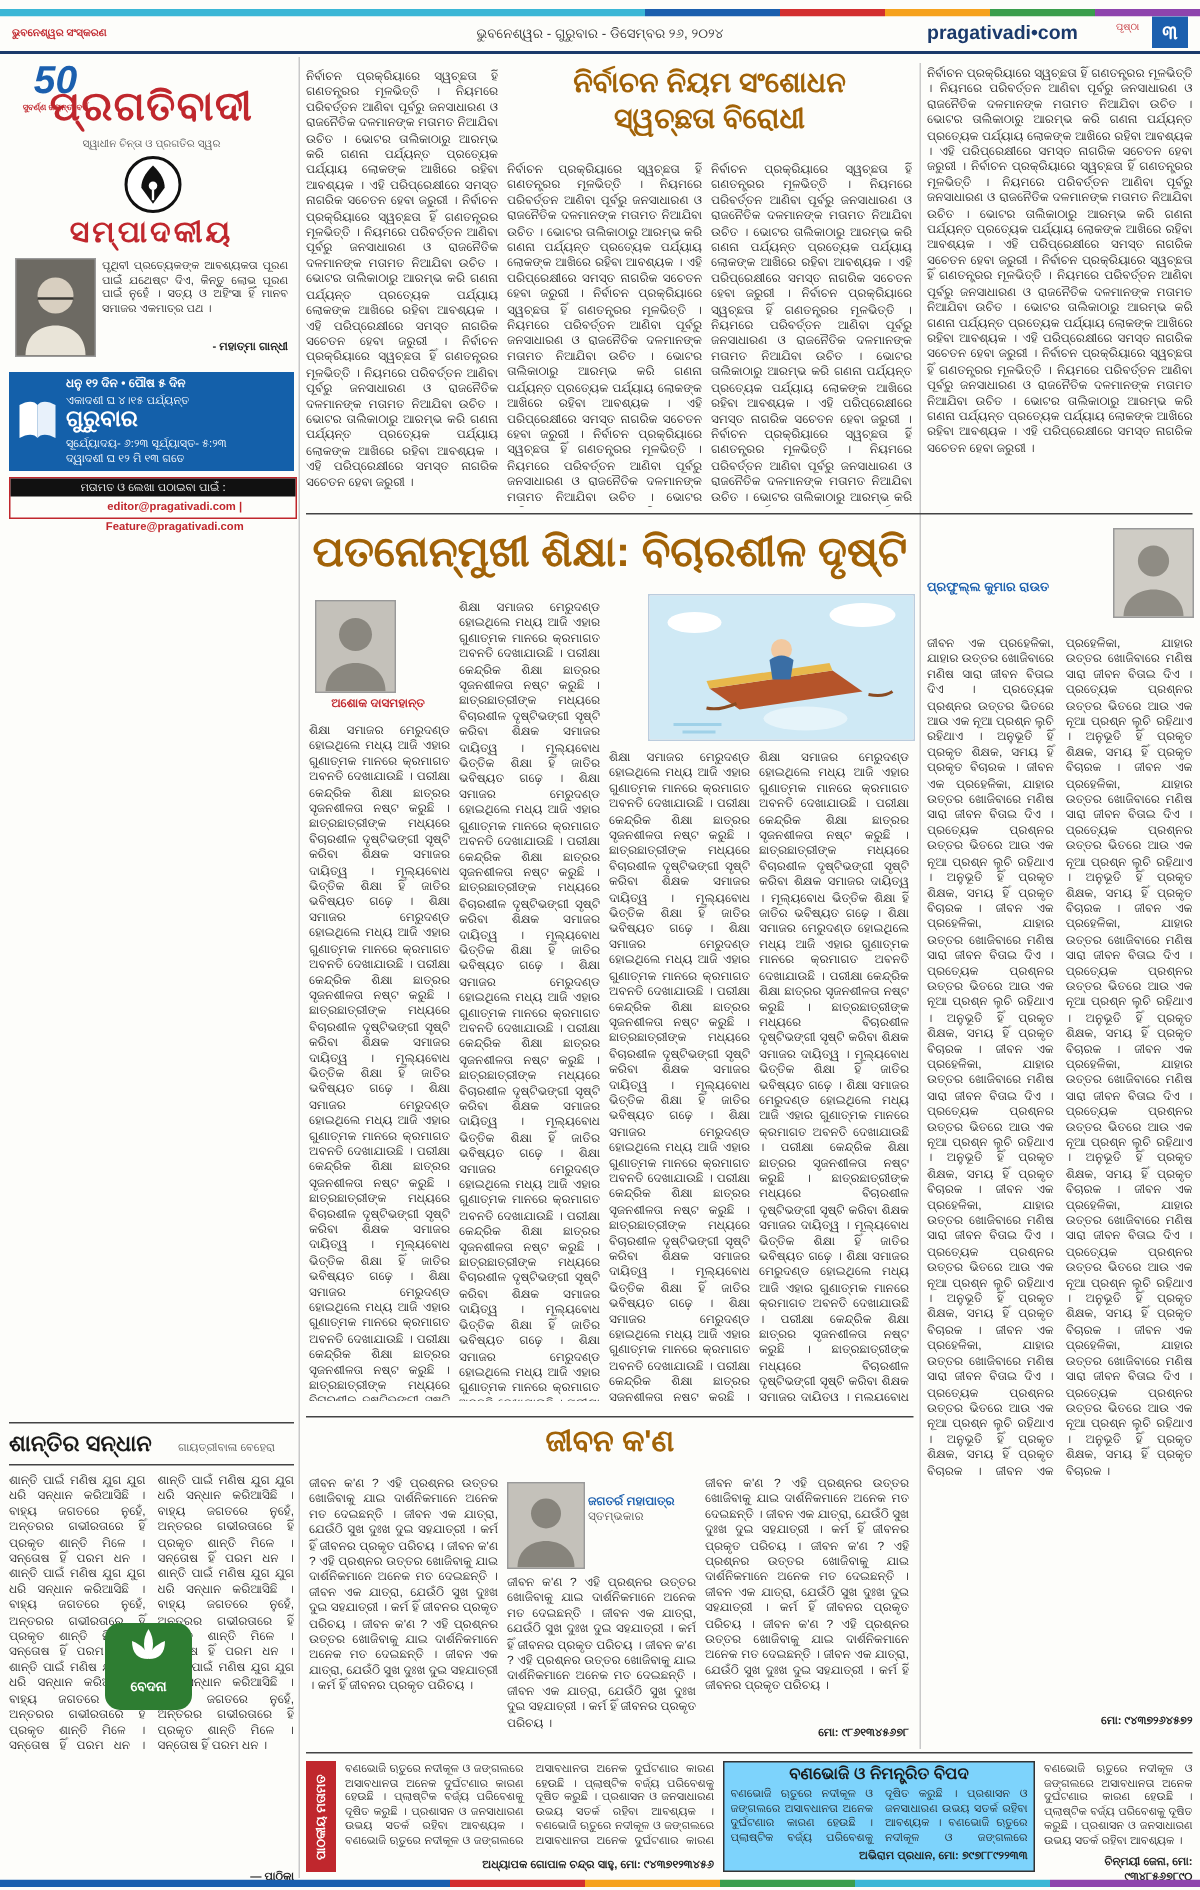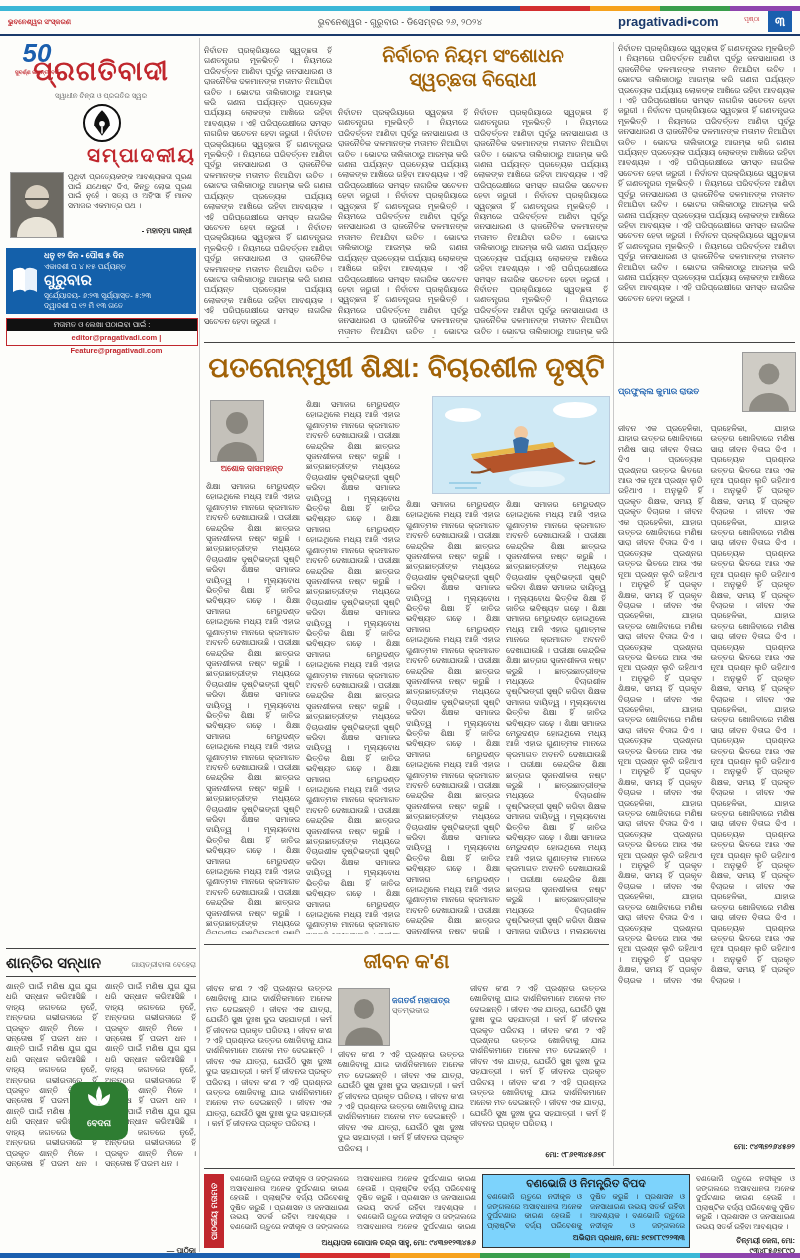--- a/index.html
+++ b/index.html
@@ -45,21 +45,21 @@
   <div class="abs" style="left:6px;top:92px;width:190px;text-align:center;font-size:7px;color:#555;">ସ୍ୱାଧୀନ ଚିନ୍ତା ଓ ପ୍ରଗତିର ସ୍ୱର</div>
 
   <div class="abs" style="left:83px;top:104px;width:34px;height:34px;border:2px solid #111;border-radius:50%;background:#fff;">
     <svg width="34" height="34" viewBox="0 0 24 24">
       <path d="M12 3 C8 7 6.5 10 6.5 13.5 L12 21 L17.5 13.5 C17.5 10 16 7 12 3 Z" fill="#111"></path>
       <circle cx="12" cy="12.6" r="2" fill="#fff"></circle>
       <path d="M12 14.6 L12 19.4" stroke="#fff" stroke-width="1.1"></path>
     </svg>
   </div>
 
-  <div class="abs red" style="left:6px;top:144px;width:190px;text-align:right;font-size:20px;font-weight:bold;letter-spacing:2px;">ସମ୍ପାଦକୀୟ</div>
+  <div class="abs red" style="left:6px;top:144px;width:190px;text-align:center;font-size:20px;font-weight:bold;letter-spacing:2px;">ସମ୍ପାଦକୀୟ</div>
 
   <div class="abs photo" style="left:10px;top:172px;width:52px;height:64px;background:#6d6a63;">
     <svg width="52" height="64" viewBox="0 0 26 32">
       <rect width="26" height="32" fill="#6d6a63"></rect>
       <circle cx="13" cy="12" r="6" fill="#d8cfc0"></circle>
       <path d="M7 13 h12" stroke="#3b3a36" stroke-width="0.8"></path>
       <path d="M3 32 c0-7 5-10 10-10 s10 3 10 10 z" fill="#e9e4d8"></path>
     </svg>
   </div>
   <div class="abs body75" style="left:68px;top:172px;width:124px;height:52px;">ପୃଥିବୀ ପ୍ରତ୍ୟେକଙ୍କ ଆବଶ୍ୟକତା ପୂରଣ ପାଇଁ ଯଥେଷ୍ଟ ଦିଏ, କିନ୍ତୁ ଲୋଭ ପୂରଣ ପାଇଁ ନୁହେଁ । ସତ୍ୟ ଓ ଅହିଂସା ହିଁ ମାନବ ସମାଜର ଏକମାତ୍ର ପଥ ।</div>
@@ -134,21 +134,21 @@
       <circle cx="13" cy="10.5" r="5.2" fill="#8f8c84"></circle>
       <path d="M3 29 c0-6 5-9 10-9 s10 3 10 9 z" fill="#8f8c84"></path>
     </svg>
   </div>
   <div class="abs" style="left:618px;top:386px;width:118px;font-size:8.5px;font-weight:bold;color:#1b5fae;">ପ୍ରଫୁଲ୍ଲ କୁମାର ରାଉତ</div>
   <div class="abs body8 cols2" style="left:618px;top:424px;width:177px;height:712px;">ଜୀବନ ଏକ ପ୍ରହେଳିକା, ଯାହାର ଉତ୍ତର ଖୋଜିବାରେ ମଣିଷ ସାରା ଜୀବନ ବିତାଇ ଦିଏ । ପ୍ରତ୍ୟେକ ପ୍ରଶ୍ନର ଉତ୍ତର ଭିତରେ ଆଉ ଏକ ନୂଆ ପ୍ରଶ୍ନ ଲୁଚି ରହିଥାଏ । ଅନୁଭୂତି ହିଁ ପ୍ରକୃତ ଶିକ୍ଷକ, ସମୟ ହିଁ ପ୍ରକୃତ ବିଚାରକ । ଜୀବନ ଏକ ପ୍ରହେଳିକା, ଯାହାର ଉତ୍ତର ଖୋଜିବାରେ ମଣିଷ ସାରା ଜୀବନ ବିତାଇ ଦିଏ । ପ୍ରତ୍ୟେକ ପ୍ରଶ୍ନର ଉତ୍ତର ଭିତରେ ଆଉ ଏକ ନୂଆ ପ୍ରଶ୍ନ ଲୁଚି ରହିଥାଏ । ଅନୁଭୂତି ହିଁ ପ୍ରକୃତ ଶିକ୍ଷକ, ସମୟ ହିଁ ପ୍ରକୃତ ବିଚାରକ । ଜୀବନ ଏକ ପ୍ରହେଳିକା, ଯାହାର ଉତ୍ତର ଖୋଜିବାରେ ମଣିଷ ସାରା ଜୀବନ ବିତାଇ ଦିଏ । ପ୍ରତ୍ୟେକ ପ୍ରଶ୍ନର ଉତ୍ତର ଭିତରେ ଆଉ ଏକ ନୂଆ ପ୍ରଶ୍ନ ଲୁଚି ରହିଥାଏ । ଅନୁଭୂତି ହିଁ ପ୍ରକୃତ ଶିକ୍ଷକ, ସମୟ ହିଁ ପ୍ରକୃତ ବିଚାରକ । ଜୀବନ ଏକ ପ୍ରହେଳିକା, ଯାହାର ଉତ୍ତର ଖୋଜିବାରେ ମଣିଷ ସାରା ଜୀବନ ବିତାଇ ଦିଏ । ପ୍ରତ୍ୟେକ ପ୍ରଶ୍ନର ଉତ୍ତର ଭିତରେ ଆଉ ଏକ ନୂଆ ପ୍ରଶ୍ନ ଲୁଚି ରହିଥାଏ । ଅନୁଭୂତି ହିଁ ପ୍ରକୃତ ଶିକ୍ଷକ, ସମୟ ହିଁ ପ୍ରକୃତ ବିଚାରକ । ଜୀବନ ଏକ ପ୍ରହେଳିକା, ଯାହାର ଉତ୍ତର ଖୋଜିବାରେ ମଣିଷ ସାରା ଜୀବନ ବିତାଇ ଦିଏ । ପ୍ରତ୍ୟେକ ପ୍ରଶ୍ନର ଉତ୍ତର ଭିତରେ ଆଉ ଏକ ନୂଆ ପ୍ରଶ୍ନ ଲୁଚି ରହିଥାଏ । ଅନୁଭୂତି ହିଁ ପ୍ରକୃତ ଶିକ୍ଷକ, ସମୟ ହିଁ ପ୍ରକୃତ ବିଚାରକ । ଜୀବନ ଏକ ପ୍ରହେଳିକା, ଯାହାର ଉତ୍ତର ଖୋଜିବାରେ ମଣିଷ ସାରା ଜୀବନ ବିତାଇ ଦିଏ । ପ୍ରତ୍ୟେକ ପ୍ରଶ୍ନର ଉତ୍ତର ଭିତରେ ଆଉ ଏକ ନୂଆ ପ୍ରଶ୍ନ ଲୁଚି ରହିଥାଏ । ଅନୁଭୂତି ହିଁ ପ୍ରକୃତ ଶିକ୍ଷକ, ସମୟ ହିଁ ପ୍ରକୃତ ବିଚାରକ । ଜୀବନ ଏକ ପ୍ରହେଳିକା, ଯାହାର ଉତ୍ତର ଖୋଜିବାରେ ମଣିଷ ସାରା ଜୀବନ ବିତାଇ ଦିଏ । ପ୍ରତ୍ୟେକ ପ୍ରଶ୍ନର ଉତ୍ତର ଭିତରେ ଆଉ ଏକ ନୂଆ ପ୍ରଶ୍ନ ଲୁଚି ରହିଥାଏ । ଅନୁଭୂତି ହିଁ ପ୍ରକୃତ ଶିକ୍ଷକ, ସମୟ ହିଁ ପ୍ରକୃତ ବିଚାରକ । ଜୀବନ ଏକ ପ୍ରହେଳିକା, ଯାହାର ଉତ୍ତର ଖୋଜିବାରେ ମଣିଷ ସାରା ଜୀବନ ବିତାଇ ଦିଏ । ପ୍ରତ୍ୟେକ ପ୍ରଶ୍ନର ଉତ୍ତର ଭିତରେ ଆଉ ଏକ ନୂଆ ପ୍ରଶ୍ନ ଲୁଚି ରହିଥାଏ । ଅନୁଭୂତି ହିଁ ପ୍ରକୃତ ଶିକ୍ଷକ, ସମୟ ହିଁ ପ୍ରକୃତ ବିଚାରକ । ଜୀବନ ଏକ ପ୍ରହେଳିକା, ଯାହାର ଉତ୍ତର ଖୋଜିବାରେ ମଣିଷ ସାରା ଜୀବନ ବିତାଇ ଦିଏ । ପ୍ରତ୍ୟେକ ପ୍ରଶ୍ନର ଉତ୍ତର ଭିତରେ ଆଉ ଏକ ନୂଆ ପ୍ରଶ୍ନ ଲୁଚି ରହିଥାଏ । ଅନୁଭୂତି ହିଁ ପ୍ରକୃତ ଶିକ୍ଷକ, ସମୟ ହିଁ ପ୍ରକୃତ ବିଚାରକ । ଜୀବନ ଏକ ପ୍ରହେଳିକା, ଯାହାର ଉତ୍ତର ଖୋଜିବାରେ ମଣିଷ ସାରା ଜୀବନ ବିତାଇ ଦିଏ । ପ୍ରତ୍ୟେକ ପ୍ରଶ୍ନର ଉତ୍ତର ଭିତରେ ଆଉ ଏକ ନୂଆ ପ୍ରଶ୍ନ ଲୁଚି ରହିଥାଏ । ଅନୁଭୂତି ହିଁ ପ୍ରକୃତ ଶିକ୍ଷକ, ସମୟ ହିଁ ପ୍ରକୃତ ବିଚାରକ । ଜୀବନ ଏକ ପ୍ରହେଳିକା, ଯାହାର ଉତ୍ତର ଖୋଜିବାରେ ମଣିଷ ସାରା ଜୀବନ ବିତାଇ ଦିଏ । ପ୍ରତ୍ୟେକ ପ୍ରଶ୍ନର ଉତ୍ତର ଭିତରେ ଆଉ ଏକ ନୂଆ ପ୍ରଶ୍ନ ଲୁଚି ରହିଥାଏ । ଅନୁଭୂତି ହିଁ ପ୍ରକୃତ ଶିକ୍ଷକ, ସମୟ ହିଁ ପ୍ରକୃତ ବିଚାରକ । ଜୀବନ ଏକ ପ୍ରହେଳିକା, ଯାହାର ଉତ୍ତର ଖୋଜିବାରେ ମଣିଷ ସାରା ଜୀବନ ବିତାଇ ଦିଏ । ପ୍ରତ୍ୟେକ ପ୍ରଶ୍ନର ଉତ୍ତର ଭିତରେ ଆଉ ଏକ ନୂଆ ପ୍ରଶ୍ନ ଲୁଚି ରହିଥାଏ । ଅନୁଭୂତି ହିଁ ପ୍ରକୃତ ଶିକ୍ଷକ, ସମୟ ହିଁ ପ୍ରକୃତ ବିଚାରକ ।</div>
   <div class="abs sign" style="left:618px;top:1142px;width:177px;">ମୋ: ୯୪୩୭୨୬୪୫୭୨</div>
 
   <div class="abs rule" style="left:6px;top:948px;width:190px;"></div>
   <div class="abs" style="left:6px;top:954px;width:120px;font-size:15px;font-weight:bold;">ଶାନ୍ତିର ସନ୍ଧାନ</div>
-  <div class="abs" style="left:106px;top:960px;width:90px;text-align:right;font-size:7.5px;color:#555;">ଗାୟତ୍ରୀବାଳା ବେହେରା</div>
+  <div class="abs" style="left:106px;top:960px;width:90px;text-align:center;font-size:7.5px;color:#555;">ଗାୟତ୍ରୀବାଳା ବେହେରା</div>
   <div class="abs rule" style="left:6px;top:976px;width:190px;"></div>
   <div class="abs body8 cols2" style="left:6px;top:982px;width:190px;height:262px;">ଶାନ୍ତି ପାଇଁ ମଣିଷ ଯୁଗ ଯୁଗ ଧରି ସନ୍ଧାନ କରିଆସିଛି । ବାହ୍ୟ ଜଗତରେ ନୁହେଁ, ଅନ୍ତରର ଗଭୀରତାରେ ହିଁ ପ୍ରକୃତ ଶାନ୍ତି ମିଳେ । ସନ୍ତୋଷ ହିଁ ପରମ ଧନ । ଶାନ୍ତି ପାଇଁ ମଣିଷ ଯୁଗ ଯୁଗ ଧରି ସନ୍ଧାନ କରିଆସିଛି । ବାହ୍ୟ ଜଗତରେ ନୁହେଁ, ଅନ୍ତରର ଗଭୀରତାରେ ହିଁ ପ୍ରକୃତ ଶାନ୍ତି ମିଳେ । ସନ୍ତୋଷ ହିଁ ପରମ ଧନ । ଶାନ୍ତି ପାଇଁ ମଣିଷ ଯୁଗ ଯୁଗ ଧରି ସନ୍ଧାନ କରିଆସିଛି । ବାହ୍ୟ ଜଗତରେ ନୁହେଁ, ଅନ୍ତରର ଗଭୀରତାରେ ହିଁ ପ୍ରକୃତ ଶାନ୍ତି ମିଳେ । ସନ୍ତୋଷ ହିଁ ପରମ ଧନ । ଶାନ୍ତି ପାଇଁ ମଣିଷ ଯୁଗ ଯୁଗ ଧରି ସନ୍ଧାନ କରିଆସିଛି । ବାହ୍ୟ ଜଗତରେ ନୁହେଁ, ଅନ୍ତରର ଗଭୀରତାରେ ହିଁ ପ୍ରକୃତ ଶାନ୍ତି ମିଳେ । ସନ୍ତୋଷ ହିଁ ପରମ ଧନ । ଶାନ୍ତି ପାଇଁ ମଣିଷ ଯୁଗ ଯୁଗ ଧରି ସନ୍ଧାନ କରିଆସିଛି । ବାହ୍ୟ ଜଗତରେ ନୁହେଁ, ଅନ୍ତରର ଗଭୀରତାରେ ହିଁ ପ୍ରକୃତ ଶାନ୍ତି ମିଳେ । ସନ୍ତୋଷ ହିଁ ପରମ ଧନ । ଶାନ୍ତି ପାଇଁ ମଣିଷ ଯୁଗ ଯୁଗ ଧରି ସନ୍ଧାନ କରିଆସିଛି । ବାହ୍ୟ ଜଗତରେ ନୁହେଁ, ଅନ୍ତରର ଗଭୀରତାରେ ହିଁ ପ୍ରକୃତ ଶାନ୍ତି ମିଳେ । ସନ୍ତୋଷ ହିଁ ପରମ ଧନ ।</div>
   <div class="abs" style="left:70px;top:1056px;width:58px;height:58px;background:#2e7d32;border-radius:10px;text-align:center;margin-top:26px;">
     <svg width="58" height="36" viewBox="0 0 58 36">
       <path d="M29 4 q6 10 0 20 q-6 -10 0 -20" fill="#fff"></path>
       <path d="M18 12 q10 4 11 12 q-11 0 -11 -12" fill="#fff"></path>
       <path d="M40 12 q-10 4 -11 12 q11 0 11 -12" fill="#fff"></path>
     </svg>
     <div style="color:#fff;font-size:9px;font-weight:bold;margin-top:-4px;">ବେଦନା</div>
   </div>

